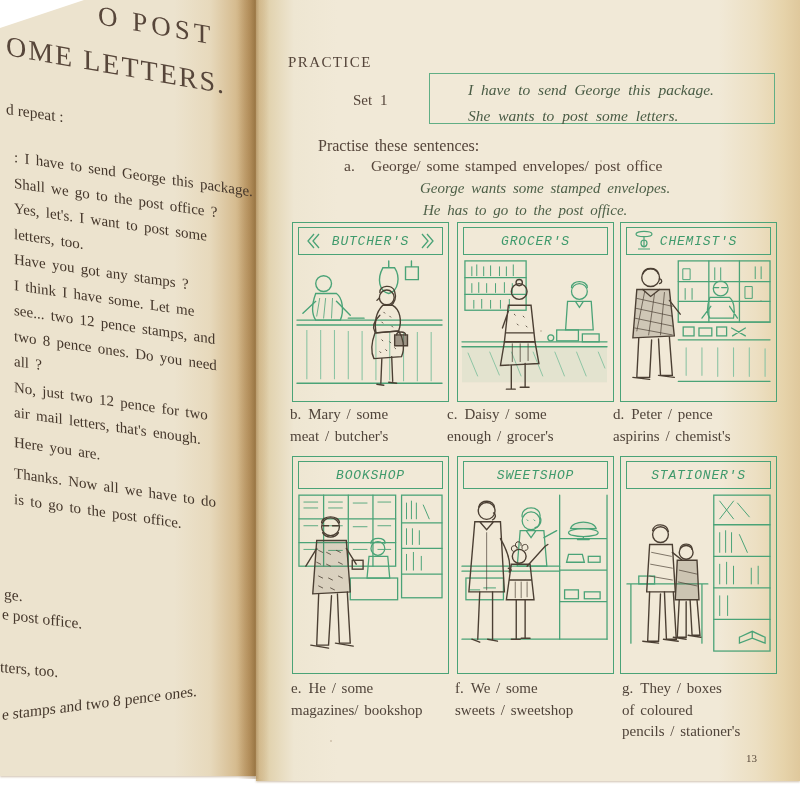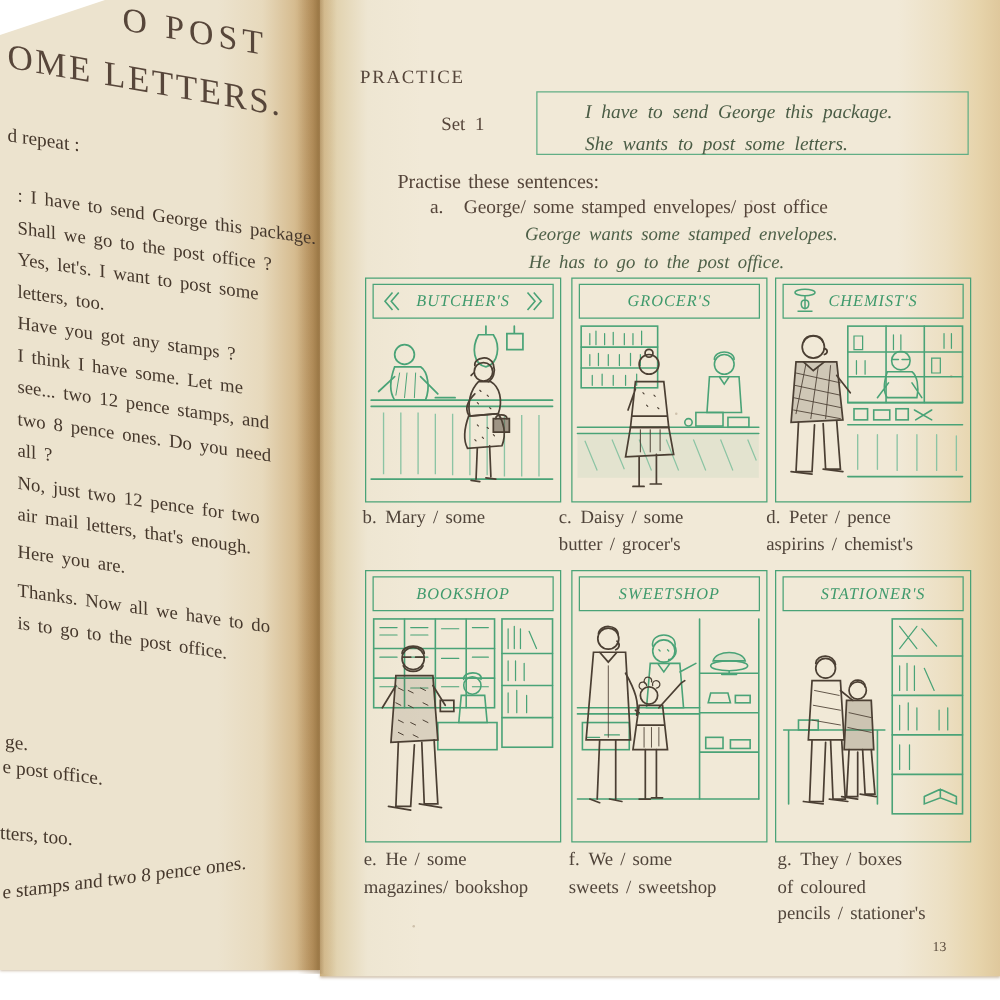--- a/index.html
+++ b/index.html
@@ -43,21 +43,21 @@
   .ex-box-line{position:absolute;left:38px;font-style:italic;font-size:15.5px;word-spacing:4px;color:#4a5c45;white-space:nowrap;}
   .ebl1{top:7px;} .ebl2{top:33px;}
   .rp-instruction{left:318px;top:137px;font-size:16px;word-spacing:2px;}
   .rp-item-letter{left:344px;top:157px;font-size:15.5px;}
   .rp-item-prompt{left:371px;top:157px;font-size:15.5px;word-spacing:2px;white-space:nowrap;}
   .rp-ital{font-style:italic;font-size:15px;word-spacing:3px;color:#4e6048;white-space:nowrap;}
   .it1{left:420px;top:180px;} .it2{left:423px;top:202px;}
   .rp-pagenum{left:746px;top:752px;font-size:11px;color:#5a4b3d;}
 
   
-  .panel{position:absolute;border:1.4px solid #4aa377;}
+  .panel{position:absolute;border:1.4px solid #4aa377;font-family:Liberation Mono, monospace;}
   .panel-header{position:absolute;left:5px;right:5px;top:4px;height:26px;border:1.3px solid #4aa377;
     display:flex;align-items:center;justify-content:center;}
   .panel-label{font-style:italic;font-size:13px;letter-spacing:.8px;color:#3f9a6c;white-space:nowrap;}
   .chev{position:absolute;top:3px;} .chev-l{left:6px;} .chev-r{right:6px;}
   .pharm{position:absolute;left:6px;top:1px;}
   .scene{position:absolute;left:2px;top:35px;}
 
   
   .caption{position:absolute;font-size:15px;line-height:21.5px;color:#50443a;word-spacing:2px;font-family:Liberation Serif, serif;}
   .cap-letter{margin-right:7px;}
@@ -215,25 +215,26 @@
         <path d="M14,40 l36,8 M13,50 l37,8 M12,60 l38,8 M12,70 l38,7 M22,33 l-8,40 M32,35 l-6,42 M42,34 l-4,43" stroke-width=".7"></path>
         <path d="M47,42 L58,56"></path>
         <path d="M16,80 L14,120 H27 L29,82 M36,81 L38,118 H50 L47,79"></path>
         <path d="M10,120 l17,2 M36,118 l16,2"></path>
       </g>
     </svg>
   </div>
 
   <div class="caption" style="left:290px;top:404px;width:150px;">
     <span class="cap-line"><span class="cap-letter">b.</span><span>Mary / some</span></span>
+    <span class="cap-line">meat / butcher's</span>
     <span class="cap-line"></span>
   </div>
   <div class="caption" style="left:447px;top:404px;width:155px;">
     <span class="cap-line"><span class="cap-letter">c.</span><span>Daisy / some</span></span>
-    <span class="cap-line">butter / grocer's</span>
+    <span class="cap-line">enough / grocer's</span>
     <span class="cap-line"></span>
   </div>
   <div class="caption" style="left:613px;top:404px;width:162px;">
     <span class="cap-line"><span class="cap-letter">d.</span><span>Peter / pence</span></span>
     <span class="cap-line">aspirins / chemist's</span>
     <span class="cap-line"></span>
   </div>
 
   <div class="panel" style="left:292px;top:456px;width:155px;height:216px;">
     <div class="panel-header">

